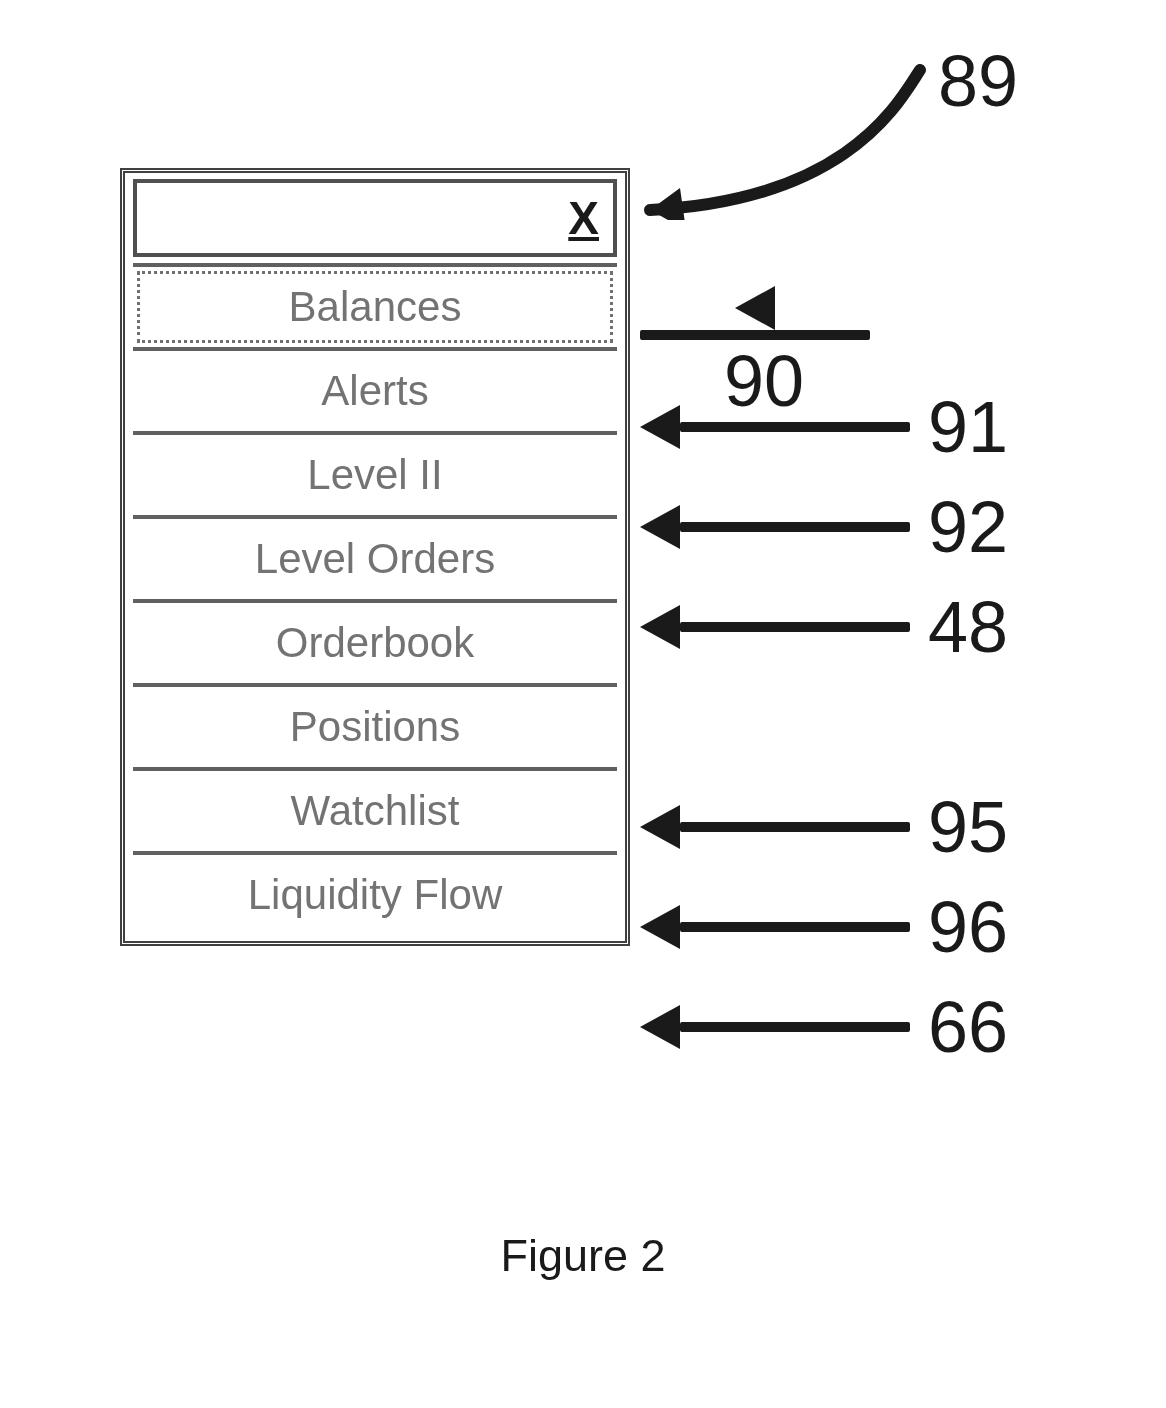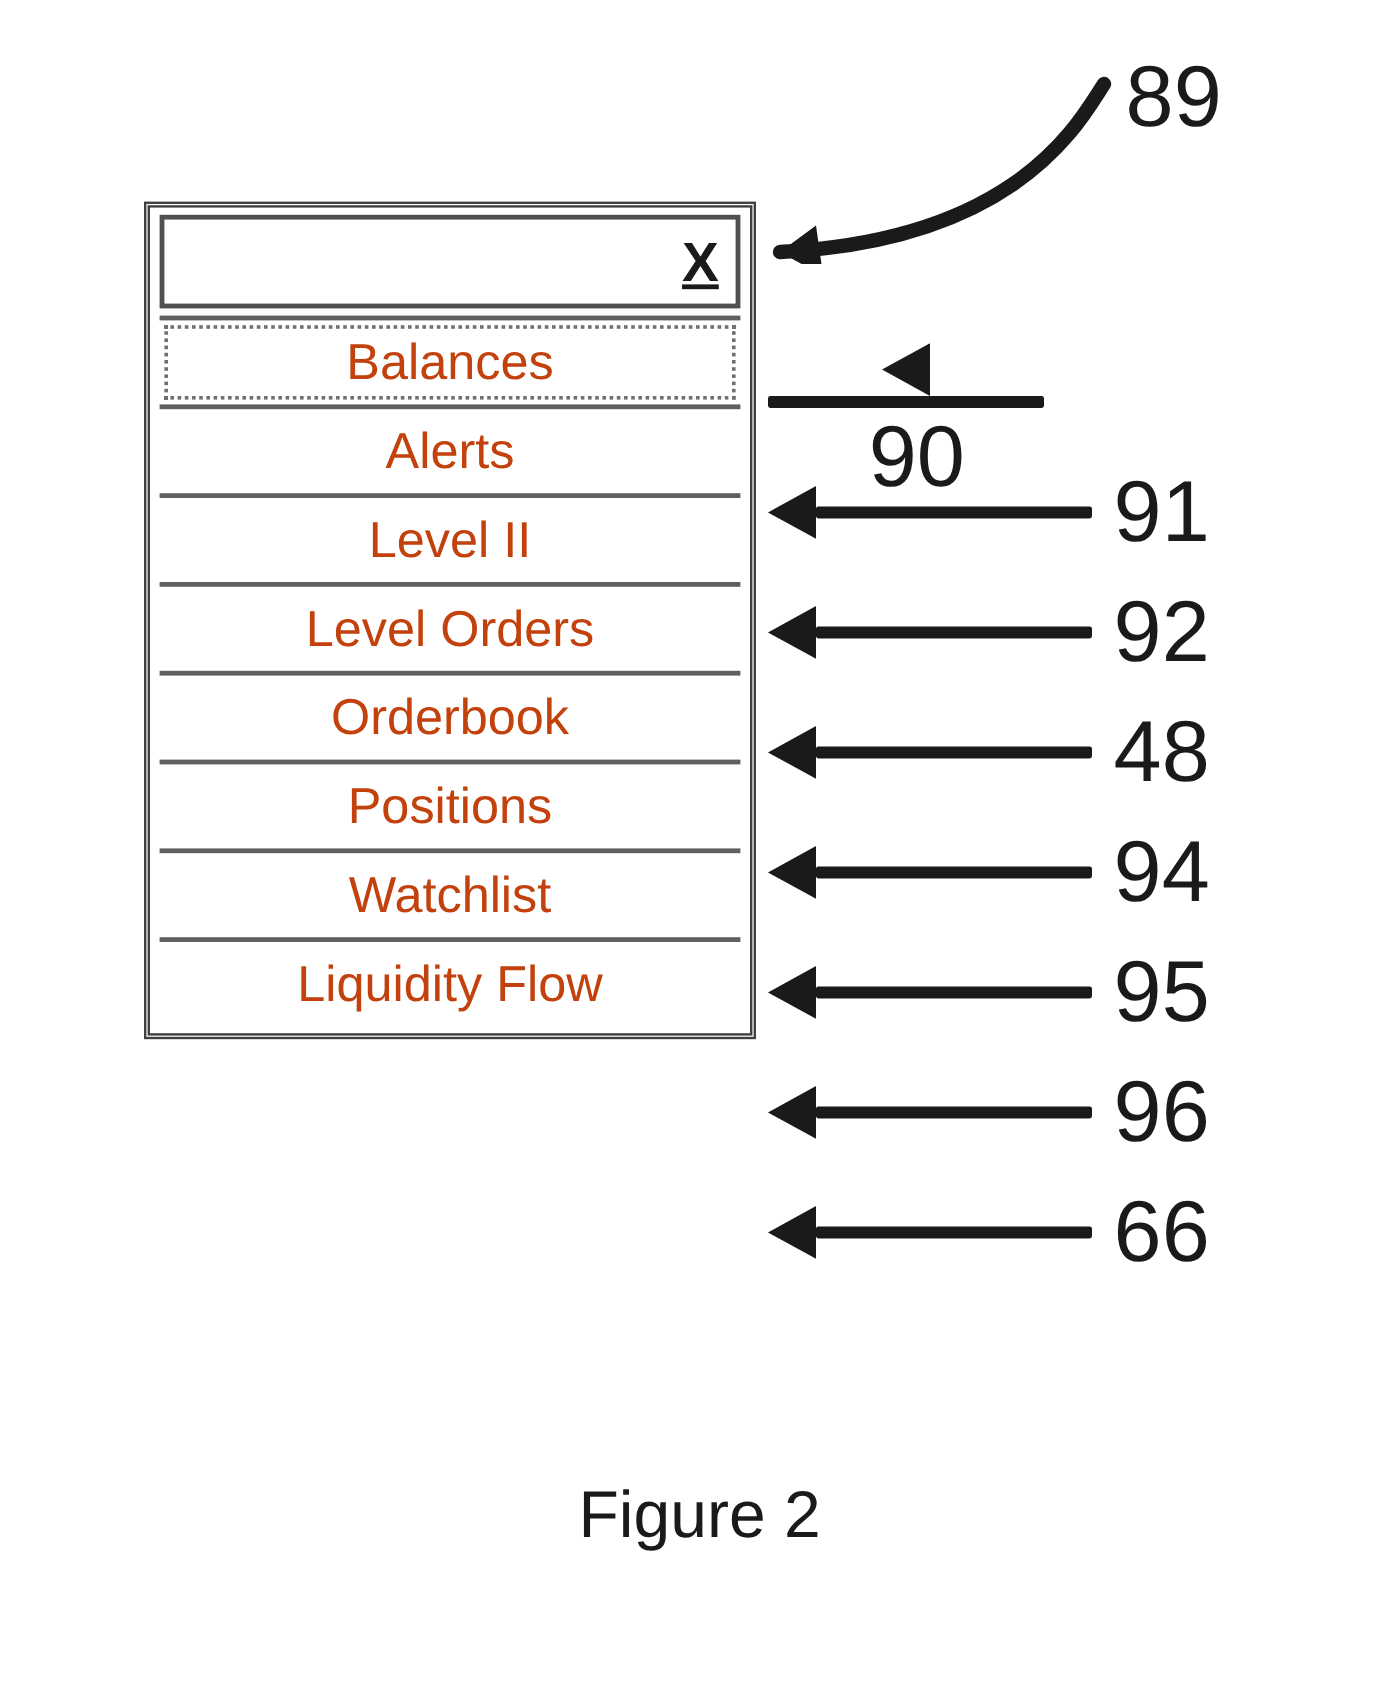--- a/index.html
+++ b/index.html
@@ -56,28 +56,28 @@
     cursor: pointer;
     color: #1a1a1a;
     line-height: 1;
     filter: blur(0.3px);
   }
 
   .items {
     padding: 0 8px 6px 8px;
   }
   .item {
-    height: 74px;
+    height: 84px;
     border-top: 4px solid #606060;
     display: flex;
     align-items: center;
     justify-content: center;
     box-sizing: border-box;
     font-size: 42px;
-    color: #c2410c;
+    color: #737373;
     background: #ffffff;
     cursor: pointer;
     filter: blur(0.3px);
   }
   .item.first {
     border-top: 4px solid #606060;
   }
   .item.focused {
     border-top: 4px solid #606060;
     position: relative;
@@ -126,21 +126,21 @@
     width: 300px;
     height: 160px;
   }
 
   .caption {
     position: absolute;
     left: 0;
     width: 1166px;
     top: 1230px;
     text-align: center;
-    font-size: 55px;
+    font-size: 45px;
     color: #1a1a1a;
     filter: blur(0.3px);
   }
 </style>
 </head>
 <body>
 
 <div class="canvas">
 
   <div class="panel">
@@ -196,25 +196,20 @@
   <div class="callout" style="left:640px; top:486px;">
     <div class="arrow-head-left"></div>
     <div class="arrow-shaft" style="width:230px;"></div>
     <span class="num">92</span>
   </div>
   <div class="callout" style="left:640px; top:586px;">
     <div class="arrow-head-left"></div>
     <div class="arrow-shaft" style="width:230px;"></div>
     <span class="num">48</span>
   </div>
-  <div class="callout" style="left:640px; top:686px;">
-    <div class="arrow-head-left"></div>
-    <div class="arrow-shaft" style="width:230px;"></div>
-    <span class="num">94</span>
-  </div>
   <div class="callout" style="left:640px; top:786px;">
     <div class="arrow-head-left"></div>
     <div class="arrow-shaft" style="width:230px;"></div>
     <span class="num">95</span>
   </div>
   <div class="callout" style="left:640px; top:886px;">
     <div class="arrow-head-left"></div>
     <div class="arrow-shaft" style="width:230px;"></div>
     <span class="num">96</span>
   </div>

